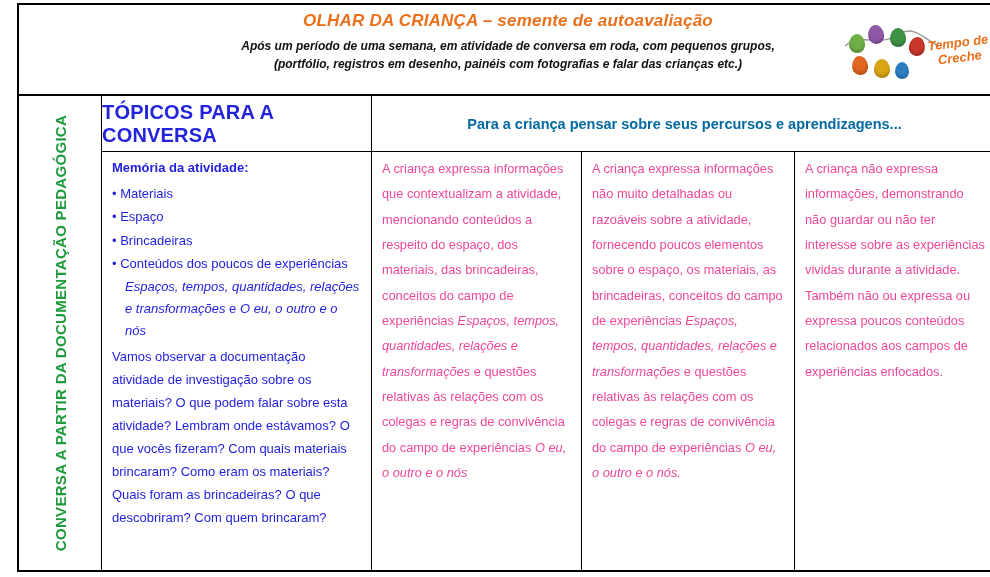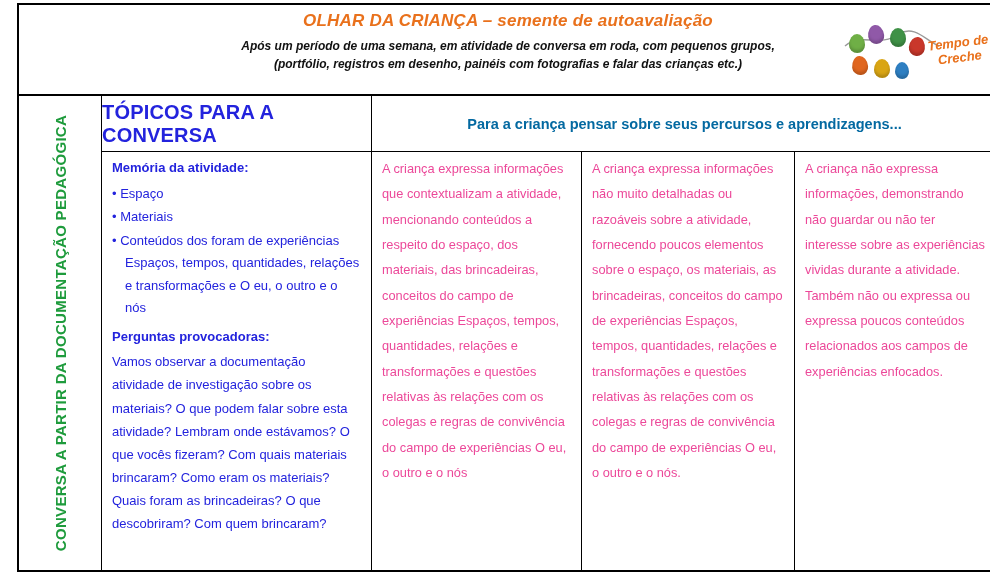--- a/index.html
+++ b/index.html
@@ -33,21 +33,21 @@
   .levels-header{grid-column:3/6;border-bottom:1.5px solid #000;display:flex;align-items:center;justify-content:center;font-weight:bold;font-size:14.5px;color:#0369a1;}
   .topics-cell{border-right:1.5px solid #000;padding:5px 10px 4px 10px;color:var(--blue);font-size:13px;overflow:hidden;}
   .blue-heading{font-weight:bold;line-height:1.7;}
   .questions-title{margin-top:7px;}
   .bullets{list-style:none;margin:4px 0 0 0;padding:0;}
   .bullets li{padding-left:13px;text-indent:-13px;line-height:1.72;margin:1px 0;}
   .bullets li::before{content:"\2022\00a0";}
   .questions-text{line-height:1.78;margin-top:2px;}
   .level-cell{padding:4px 10px;font-size:12.8px;line-height:1.98;color:#ec4899;border-right:1.5px solid #000;overflow:hidden;}
   .level-cell.last{border-right:none;}
-  .it{}
+  .it{font-style:italic;}
 </style>
 </head>
 <body>
 
 <div class="page">
 
   <div class="header-band">
     <div class="doc-title">OLHAR DA CRIANÇA – semente de autoavaliação</div>
     <div class="subtitles">
       <div class="subtitle-line">Após um período de uma semana, em atividade de conversa em roda, com pequenos grupos,</div>
@@ -79,25 +79,25 @@
       <span class="side-label">CONVERSA A PARTIR DA DOCUMENTAÇÃO PEDAGÓGICA</span>
     </div>
 
     <div class="topics-header">TÓPICOS PARA A CONVERSA</div>
 
     <div class="levels-header">Para a criança pensar sobre seus percursos e aprendizagens...</div>
 
     <div class="topics-cell">
       <div class="blue-heading">Memória da atividade:</div>
       <ul class="bullets">
+          <li><span>Materiais</span></li>
           <li><span>Espaço</span></li>
-          <li><span>Materiais</span></li>
-          <li><span>Conteúdos dos foram de experiências </span><span class="it">Espaços, tempos, quantidades, relações e transformações</span><span> e  </span><span class="it">O eu, o outro e o nós</span></li>
+          <li><span>Brincadeiras</span></li>
+          <li><span>Conteúdos dos poucos de experiências </span><span class="it">Espaços, tempos, quantidades, relações e transformações</span><span> e  </span><span class="it">O eu, o outro e o nós</span></li>
         </ul>
-      <div class="blue-heading questions-title">Perguntas provocadoras:</div>
       <div class="questions-text">Vamos observar a documentação atividade de investigação sobre os materiais? O que podem falar sobre esta atividade? Lembram onde estávamos? O que vocês fizeram? Com quais materiais brincaram? Como eram os materiais? Quais foram as brincadeiras? O que descobriram? Com quem brincaram?</div>
     </div>
 
     <div class="level-cell"><span>A criança expressa informações que contextualizam a atividade, mencionando conteúdos a respeito do espaço, dos materiais,  das brincadeiras, conceitos do campo de experiências </span><span class="it">Espaços, tempos, quantidades, relações e transformações</span><span> e questões relativas às relações com os colegas e regras de convivência do campo de experiências </span><span class="it">O eu, o outro e o nós</span></div>
     <div class="level-cell"><span>A criança expressa informações não muito detalhadas ou razoáveis sobre a atividade, fornecendo poucos elementos sobre o espaço, os materiais, as brincadeiras, conceitos do campo de experiências </span><span class="it">Espaços, tempos, quantidades, relações e transformações</span><span> e questões relativas às relações com os colegas e regras de convivência do campo de experiências </span><span class="it">O eu, o outro e o nós.</span></div>
     <div class="level-cell last"><span>A criança não expressa informações, demonstrando não guardar ou não ter interesse sobre as experiências vividas durante a atividade. Também não ou expressa ou expressa poucos conteúdos relacionados aos campos de experiências enfocados.</span></div>
 
   </div>
 </div>
 

